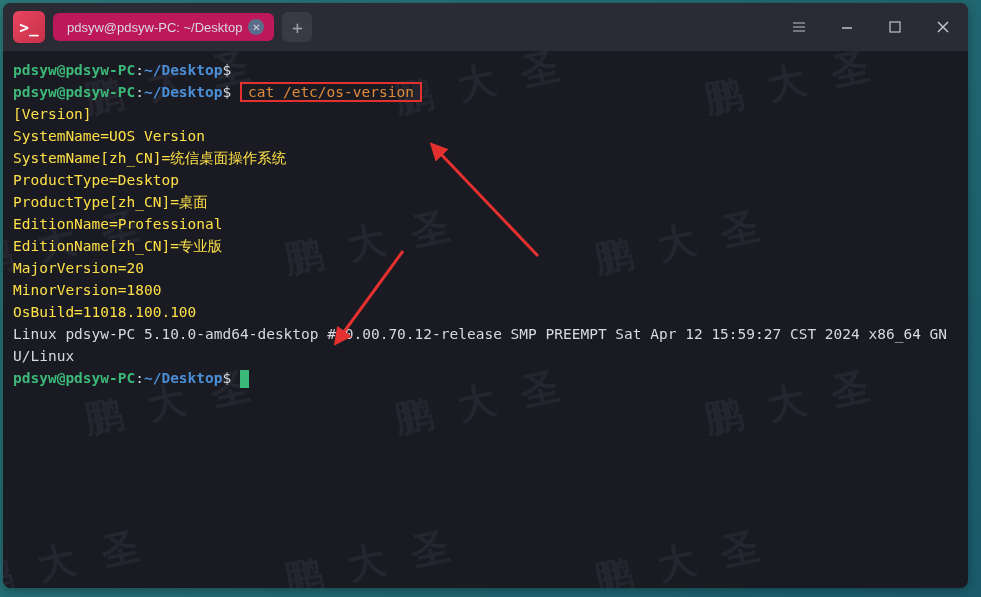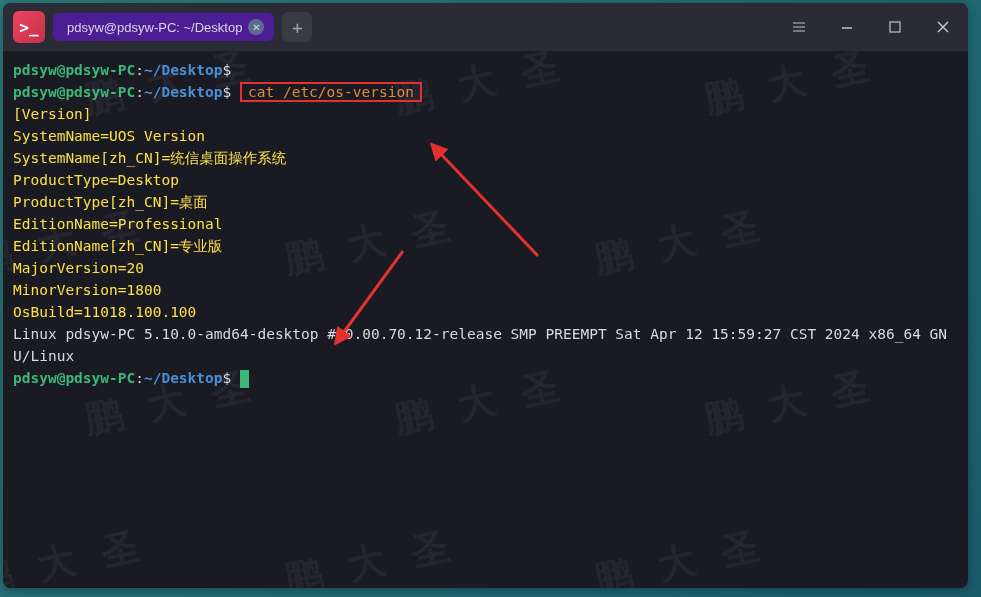--- a/index.html
+++ b/index.html
@@ -43,21 +43,21 @@
       border-radius: 6px;
       display: flex;
       align-items: center;
       justify-content: center;
       color: white;
       font-size: 16px;
       font-weight: bold;
     }
     
     .tab {
-      background: #4c1d95;
+      background: #be185d;
       border-radius: 6px;
       padding: 6px 10px 6px 14px;
       display: flex;
       align-items: center;
       gap: 6px;
       color: #d8d8e0;
       font-size: 13px;
       font-family: sans-serif;
     }
     

